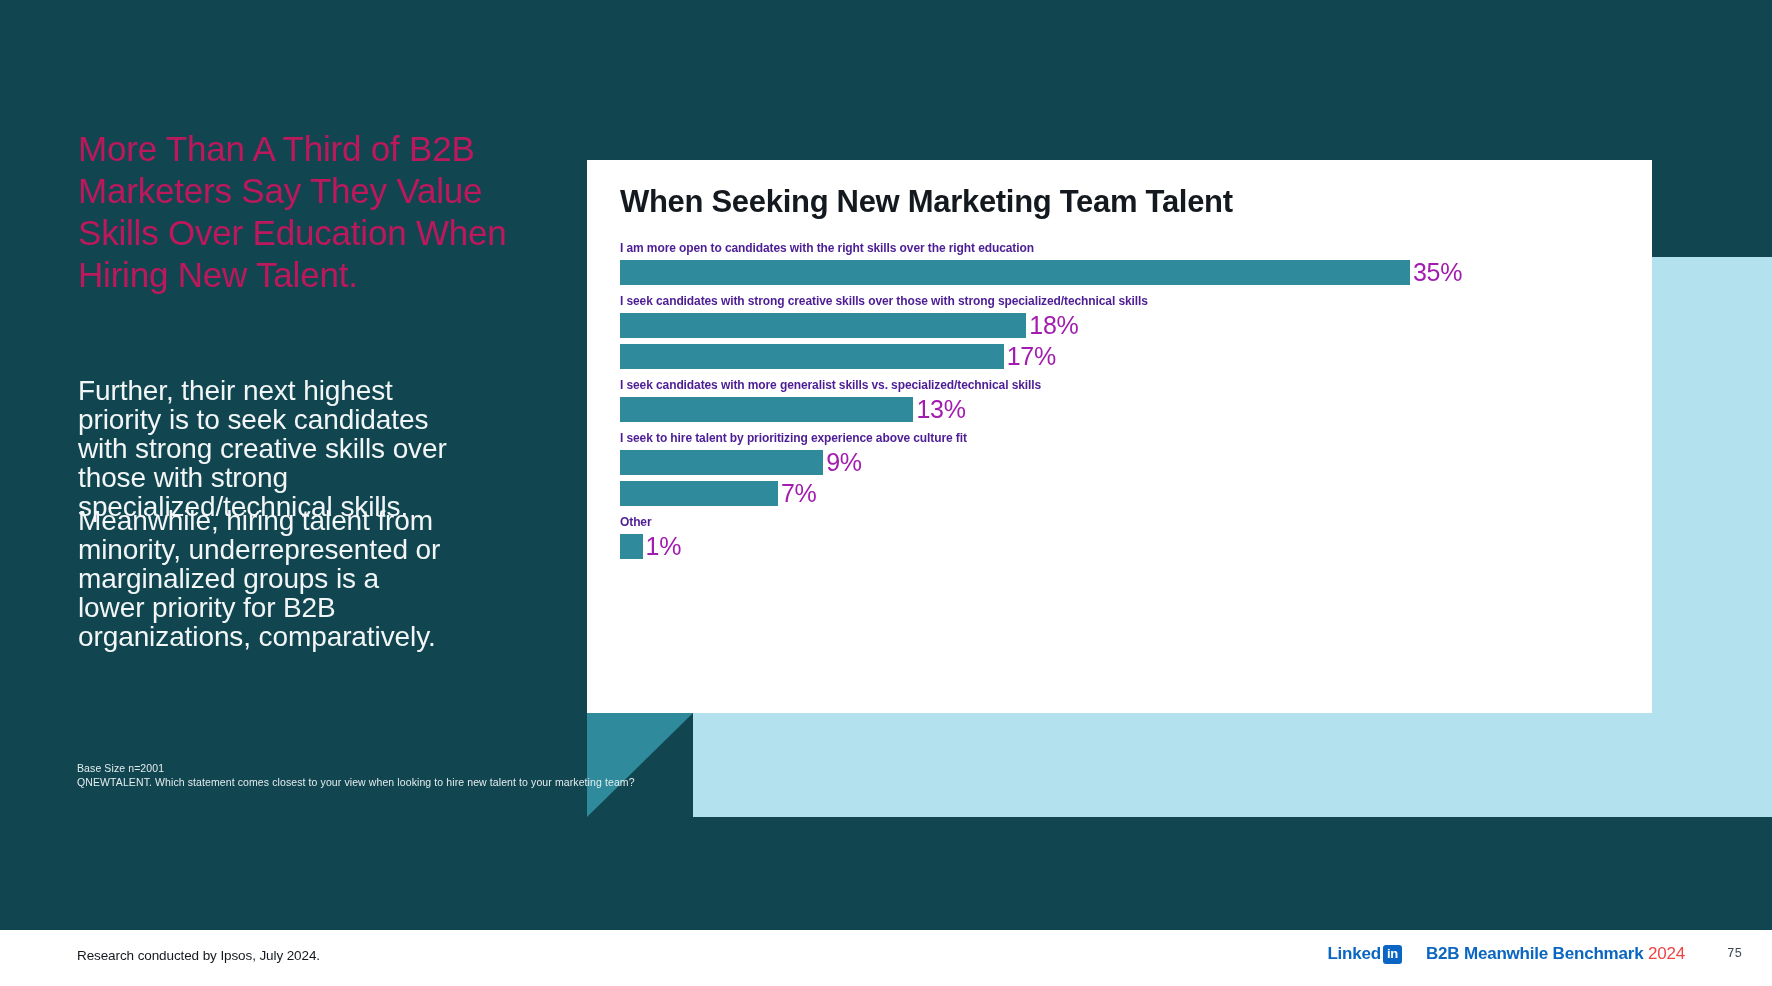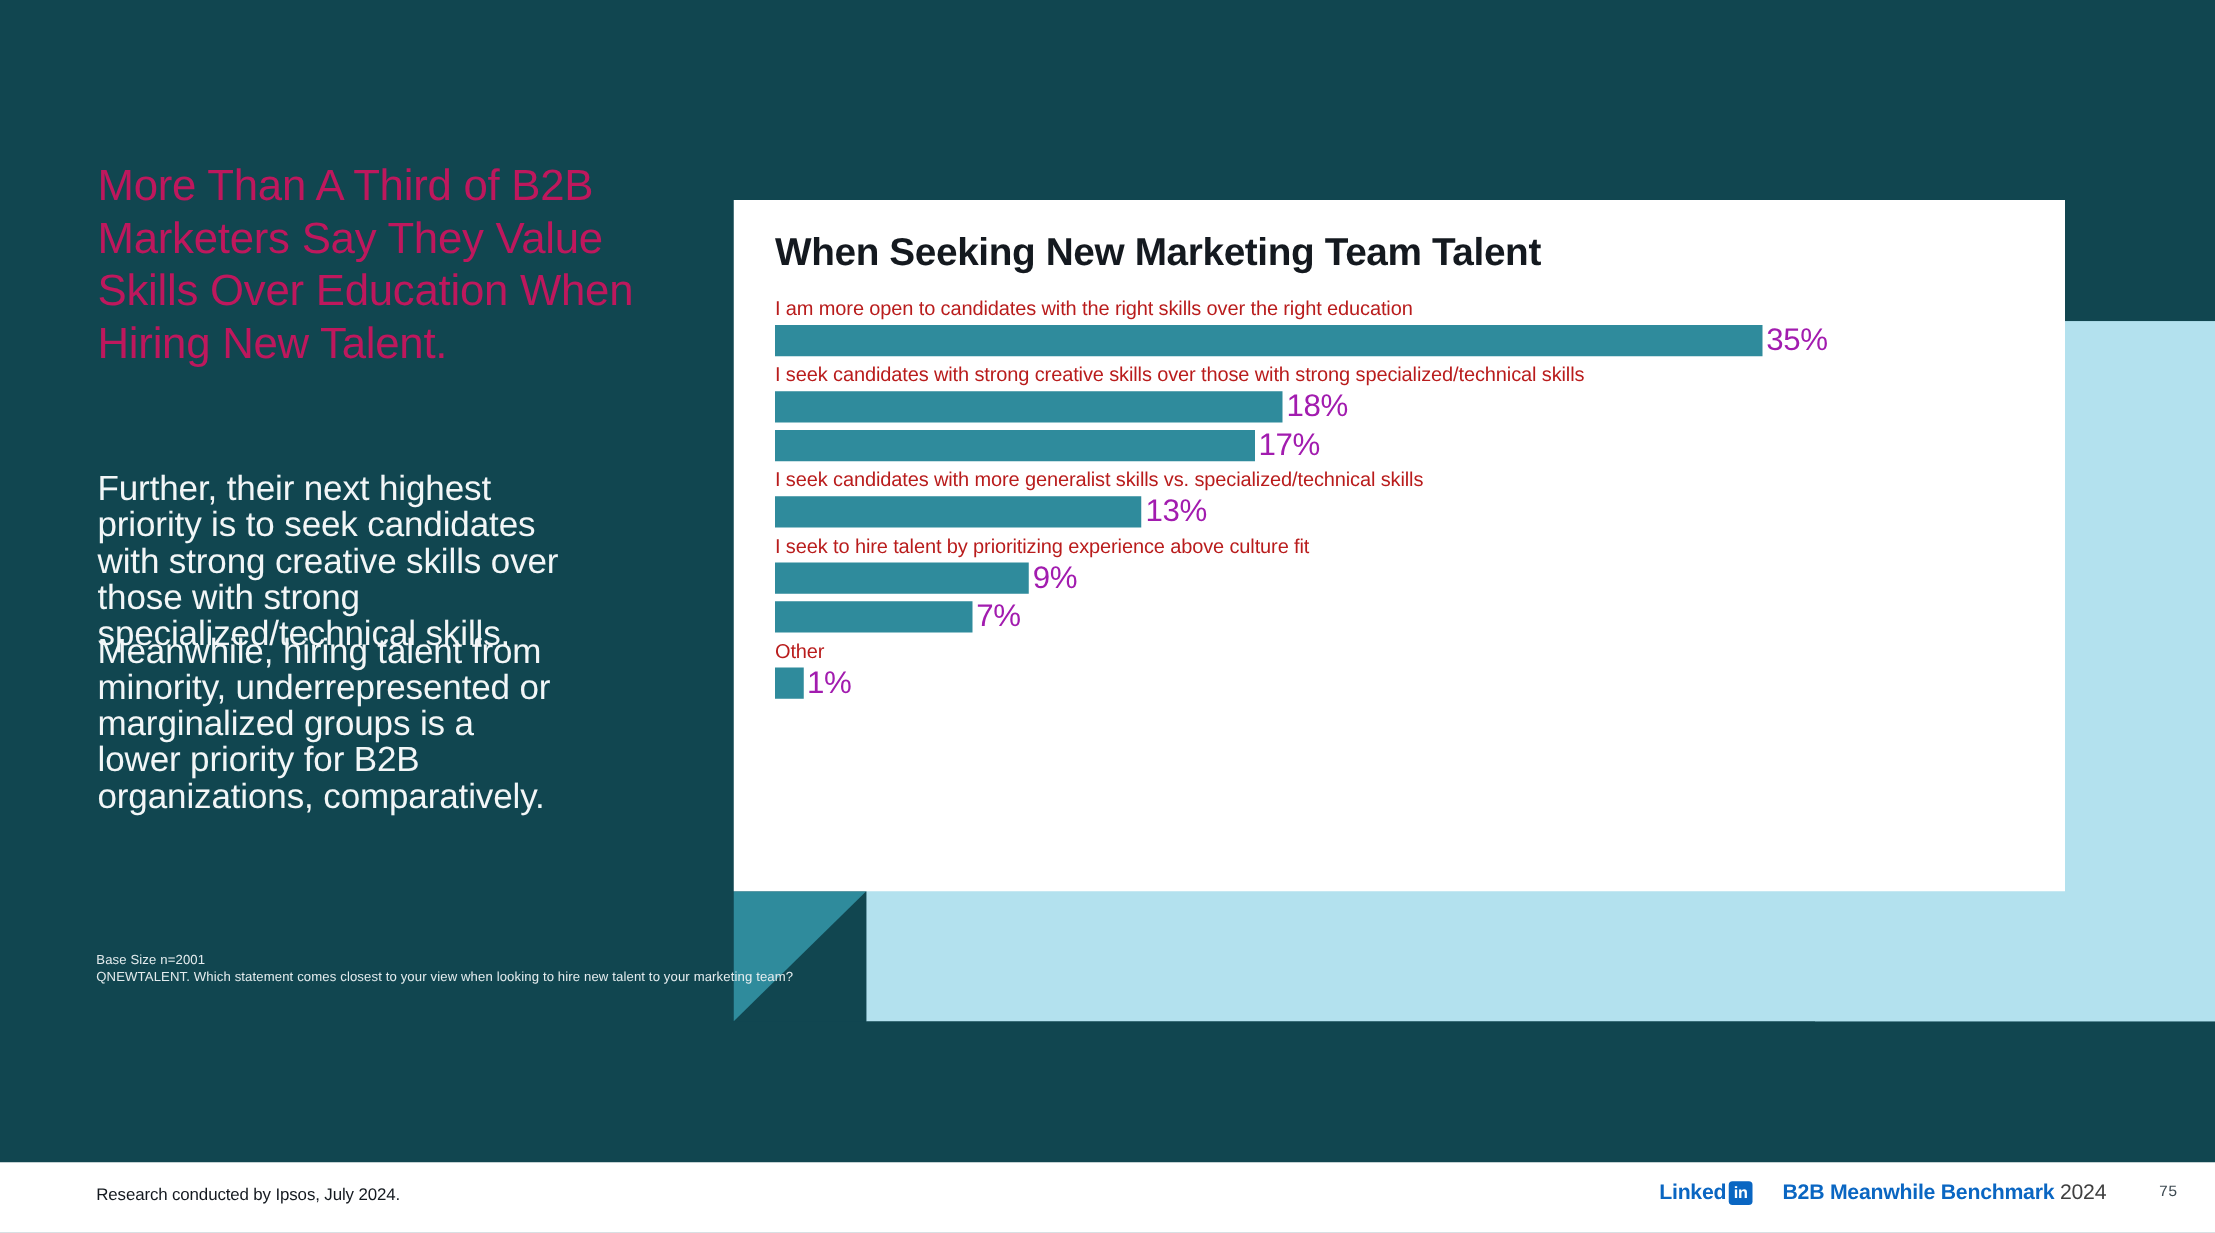--- a/index.html
+++ b/index.html
@@ -87,26 +87,27 @@
     position: absolute;
     left: 33px;
     top: 78px;
     right: 14px;
   }
   .bar-row {
     position: relative;
     margin-bottom: 6px;
   }
   .bar-label {
-    font-size: 16px;
-    color: #b91c1c;
+    font-size: 12px;
+    color: #4c1d95;
     line-height: 20px;
     letter-spacing: -0.1px;
     white-space: nowrap;
     margin-bottom: 2px;
+    font-weight: bold;
   }
   .bar-line {
     display: flex;
     align-items: center;
     height: 25px;
   }
   .bar-fill {
     height: 25px;
     background: #2f8b9c;
     flex: 0 0 auto;
@@ -206,21 +207,21 @@
   }
   .benchmark {
     font-size: 17px;
     font-weight: bold;
     color: #0a66c2;
     letter-spacing: -0.2px;
     margin-left: 8px;
   }
   .benchmark .yr {
     font-weight: normal;
-    color: #404040;
+    color: #ef4444;
   }
   .page-num {
     font-size: 12.5px;
     color: #3e4a52;
     margin-left: 26px;
     font-family: Liberation Mono, monospace;
   }
 </style>
 </head>
 <body>

